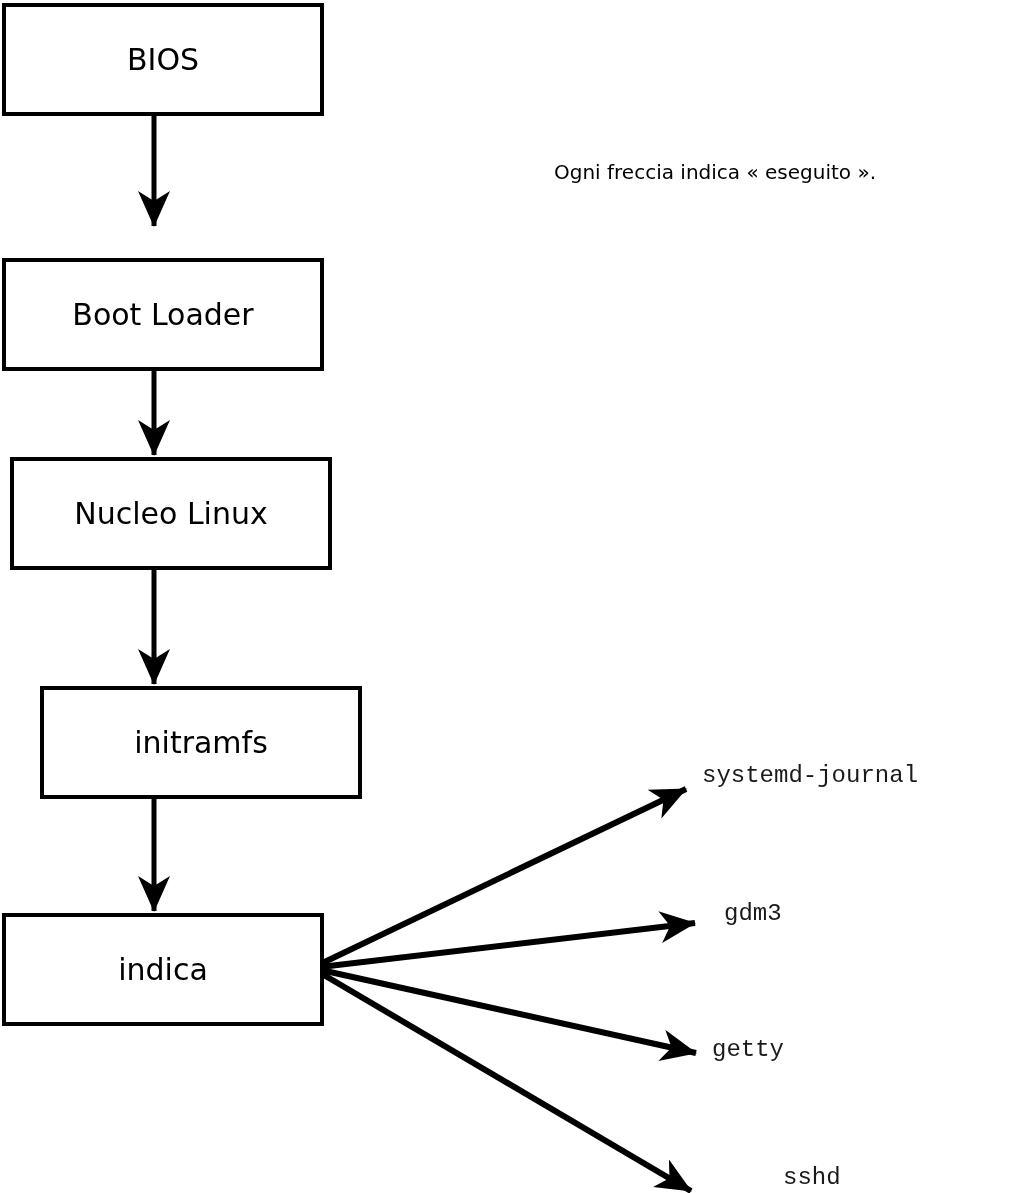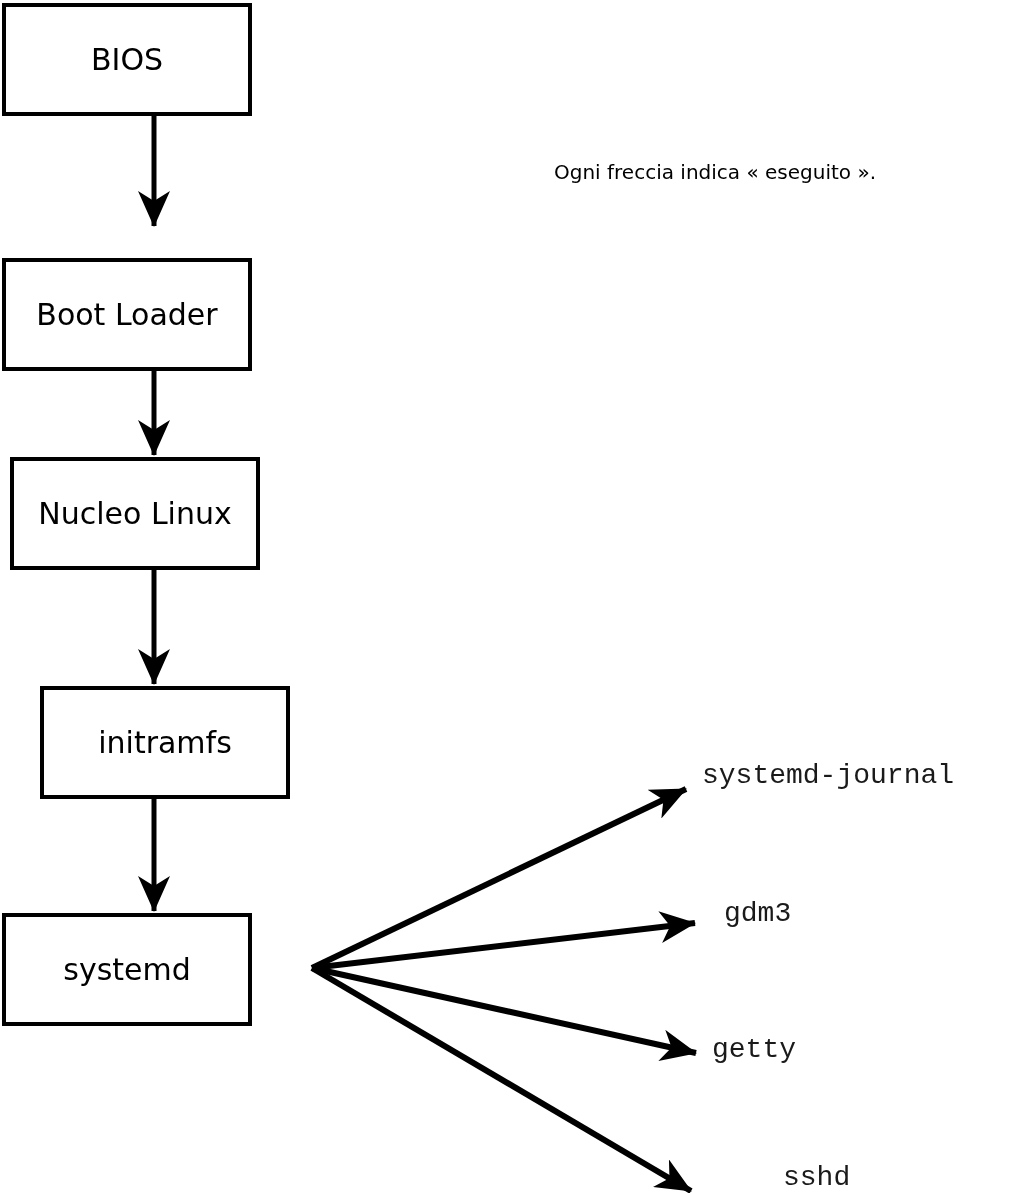--- a/index.html
+++ b/index.html
@@ -19,21 +19,21 @@
   svg.arrow-layer {
     position: absolute;
     left: 0; top: 0;
     width: 1024px;
     height: 1193px;
     pointer-events: none;
   }
   .node {
     position: absolute;
     left: 2px;
-    width: 250px;
+    width: 322px;
     height: 113px;
     box-sizing: border-box;
     border: 4px solid #000000;
     background: #ffffff;
     display: flex;
     align-items: center;
     justify-content: center;
     font-size: 30px;
     color: #000000;
   }
@@ -48,21 +48,21 @@
     left: 554px;
     top: 160px;
     font-size: 20px;
     white-space: nowrap;
     color: #000000;
   }
 
   .proc {
     position: absolute;
     font-family: "Liberation Mono", "DejaVu Sans Mono", monospace;
-    font-size: 28px;
+    font-size: 24px;
     line-height: 28px;
     white-space: nowrap;
     color: #1a1a1a;
   }
   .proc-journal { left: 702px; top: 762px; }
   .proc-gdm3    { left: 724px; top: 900px; }
   .proc-getty   { left: 712px; top: 1036px; font-family: Liberation Mono, monospace; }
   .proc-sshd    { left: 747px; top: 1164px; margin-left: 36px; }
 </style>
 </head>
@@ -94,21 +94,21 @@
   <div class="node node-boot">
     <span>Boot Loader</span>
   </div>
   <div class="node node-kernel">
     <span>Nucleo Linux</span>
   </div>
   <div class="node node-initramfs">
     <span>initramfs</span>
   </div>
   <div class="node node-systemd">
-    <span>systemd</span>
+    <span>indica</span>
   </div>
 
   <div class="caption">Ogni freccia indica « eseguito ».</div>
 
   <div class="proc proc-journal">systemd-journal</div>
   <div class="proc proc-gdm3">gdm3</div>
   <div class="proc proc-getty">getty</div>
   <div class="proc proc-sshd">sshd</div>
 
 </div>

